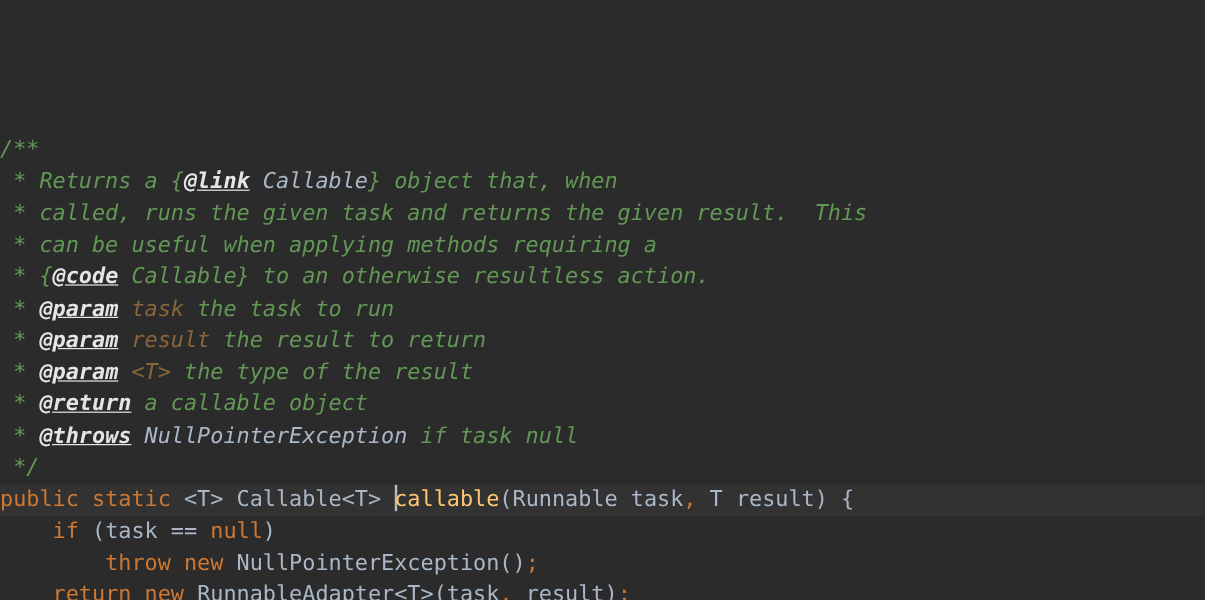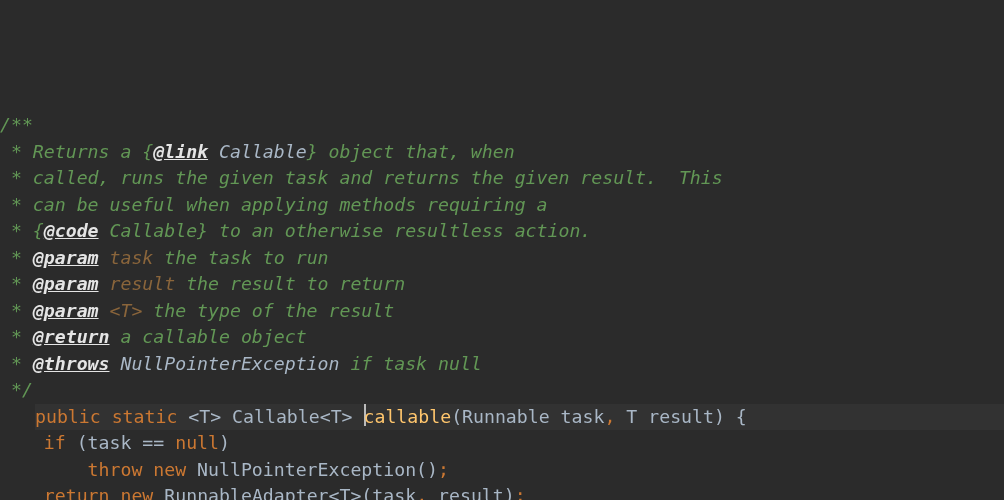--- a/index.html
+++ b/index.html
@@ -17,21 +17,21 @@
     white-space: pre;
   }
   .line { display: block; }
   .comment { color: #629755; }
   .tag { color: #e5e5e5; text-decoration: underline; font-weight: bold; }
   .ref { color: #a9b7c6; font-style: italic; }
   .paramname { color: #8a653b; font-style: italic; margin-top: 47px; }
   .kw { color: #cc7832; font-style: normal; }
   .ntype { font-style: normal; color: #a9b7c6; }
   .fn { color: #ffc66d; font-style: normal; }
-  .hl { background: #323232; display: block; margin-left: 35px; }
+  .hl { background: #323232; display: block; }
   .caret {
     display: inline-block;
     width: 2px;
     height: 22px;
     background: #bbbbbb;
     vertical-align: text-bottom;
     margin-bottom: 1px;
     margin-right: -2px;
   }
 </style>

